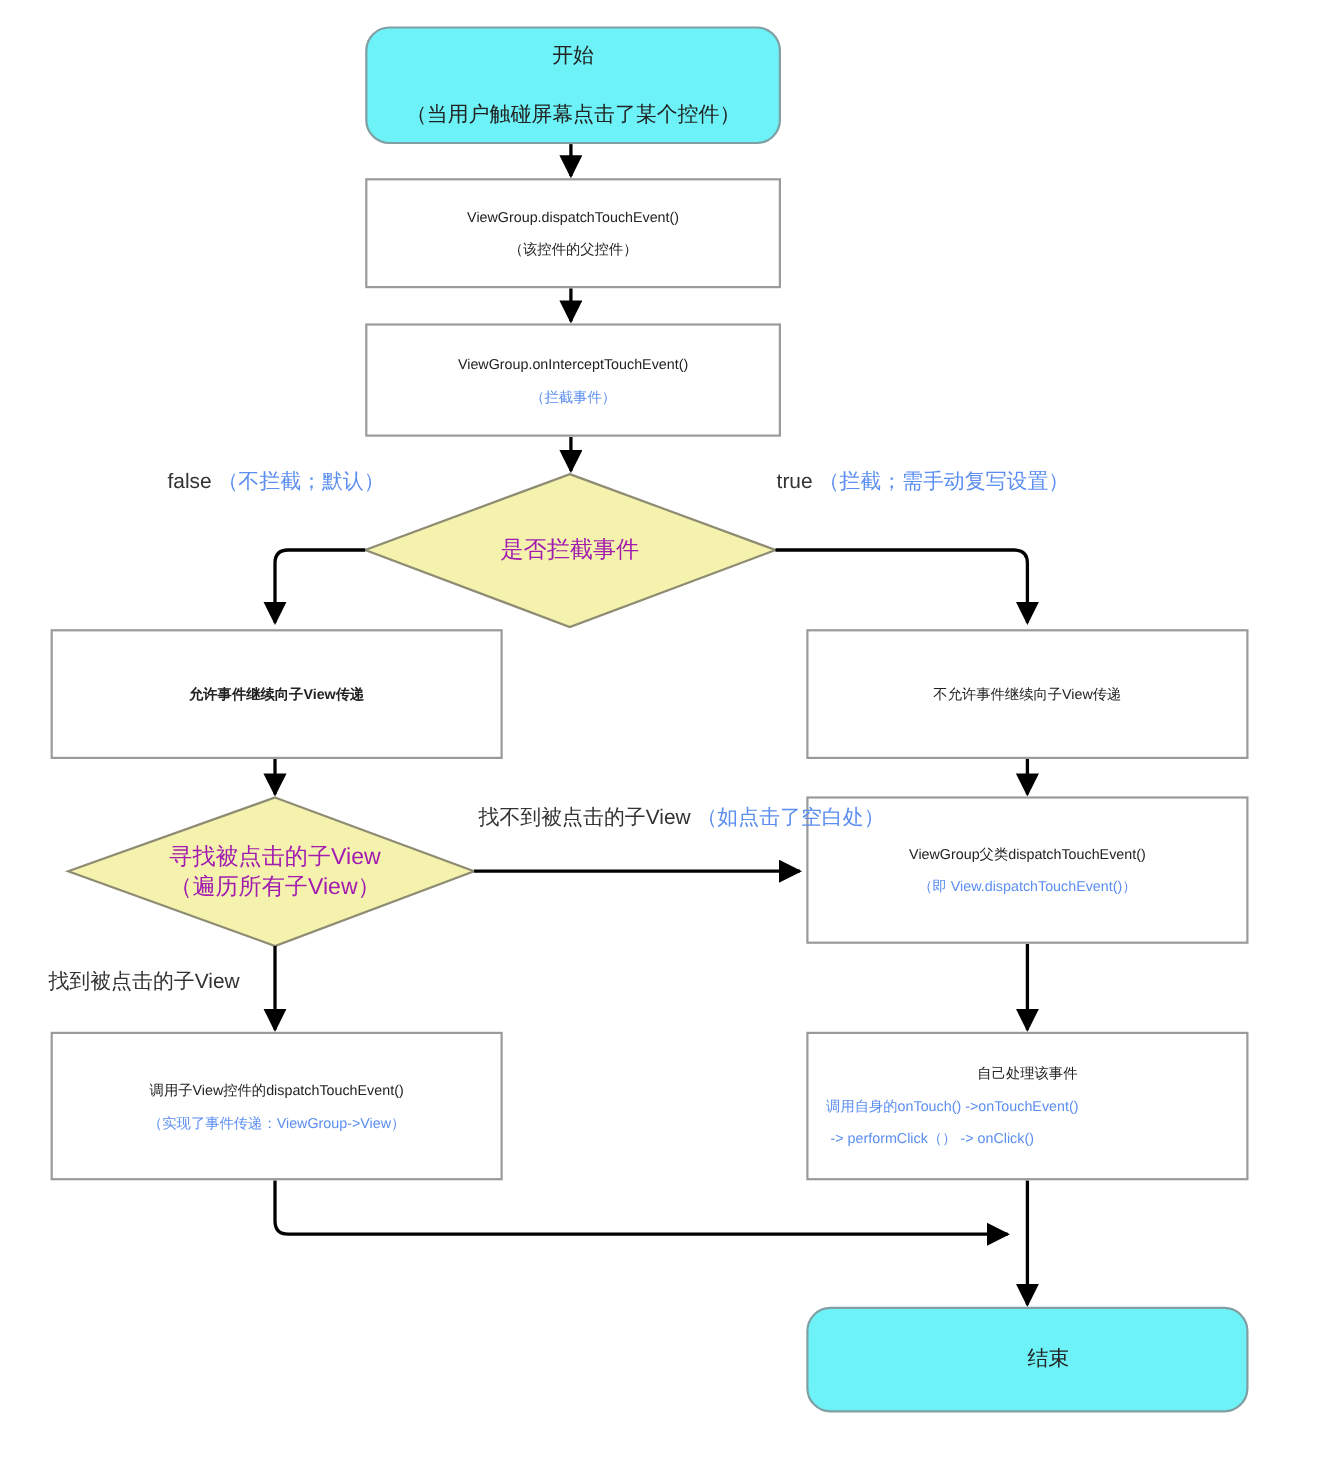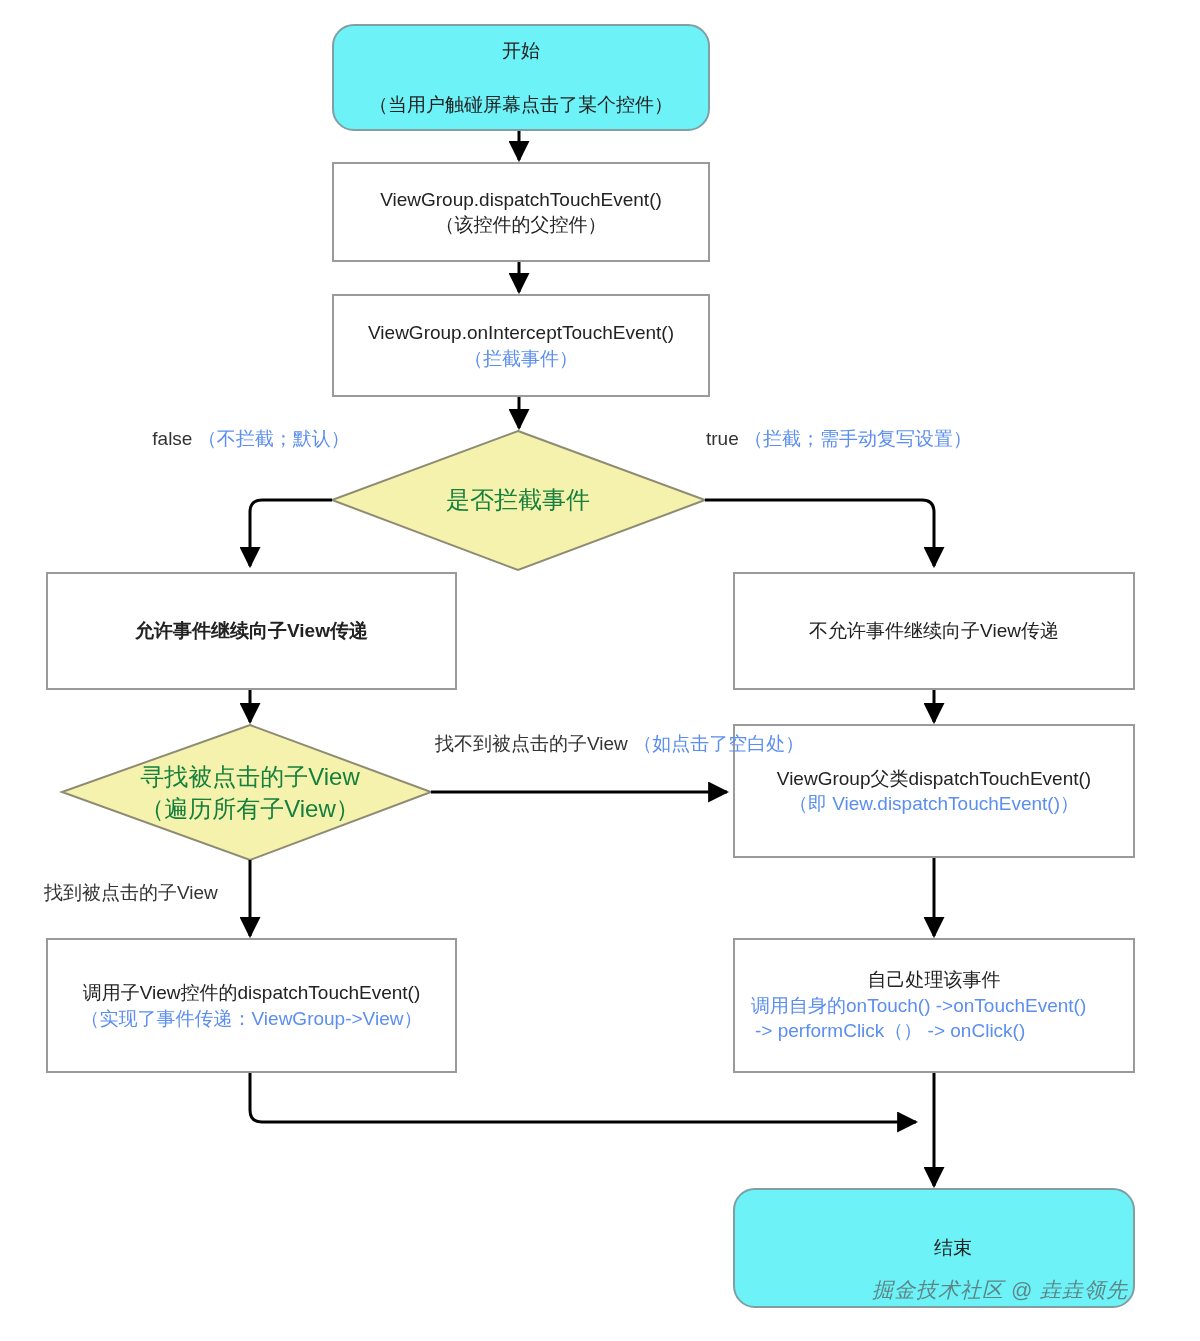--- a/index.html
+++ b/index.html
@@ -39,39 +39,40 @@
     color: #222222;
   }
   .node .ln {
     display: block;
     white-space: nowrap;
   }
   
   .box {
     background: #ffffff;
     border: 2px solid #9a9a9a;
-    font-size: 19px;
+    font-size: 13px;
+    gap: 12px;
   }
   
   .terminator {
     background: #6cf2f7;
     border: 2px solid #7f9fa3;
     border-radius: 22px;
     font-size: 19px;
   }
   
   .diamond-label {
     position: absolute;
     display: flex;
     flex-direction: column;
     align-items: center;
     justify-content: center;
     text-align: center;
-    font-size: 24px;
-    color: #15803d;
+    font-size: 21px;
+    color: #a21caf;
     line-height: 1.34;
     pointer-events: none;
   }
   
   .edge-label {
     position: absolute;
     font-size: 19px;
     color: #333333;
     line-height: 1.34;
     text-align: center;
@@ -175,21 +176,21 @@
     <span class="ln">调用子View控件的dispatchTouchEvent()</span>
     <span class="ln blue">（实现了事件传递：ViewGroup-&gt;View）</span>
   </div>
 
   <div class="node box" style="left:733px; top:938px; width:402px; height:135px; justify-content:center;">
     <span class="ln">自己处理该事件</span>
     <span class="ln blue" style="align-self:flex-start; padding-left:16px;">调用自身的onTouch() -&gt;onTouchEvent()</span>
     <span class="ln blue" style="align-self:flex-start; padding-left:20px;">-&gt; performClick（） -&gt; onClick()</span>
   </div>
 
-  <div class="node terminator" style="left:733px; top:1188px; width:402px; height:120px;padding-left:38px;">
+  <div class="node terminator" style="left:733px; top:1188px; width:402px; height:96px;padding-left:38px;">
     <span class="ln">结束</span>
   </div>
 
   <div class="edge-label" style="left:140px; top:426px; width:222px;">
     <span class="ln">false</span>
     <span class="ln blue">（不拦截；默认）</span>
   </div>
 
   <div class="edge-label" style="left:706px; top:426px; width:230px;">
     <span class="ln">true</span>
@@ -198,15 +199,14 @@
 
   <div class="edge-label" style="left:435px; top:731px; width:260px;">
     <span class="ln">找不到被点击的子View</span>
     <span class="ln blue">（如点击了空白处）</span>
   </div>
 
   <div class="edge-label" style="left:44px; top:880px; width:200px; text-align:left;">
     <span class="ln">找到被点击的子View</span>
   </div>
 
-  <div class="watermark" style="left:872px; top:1276px;">掘金技术社区 @ 垚垚领先</div>
 
 </div>
 
 </body></html>

